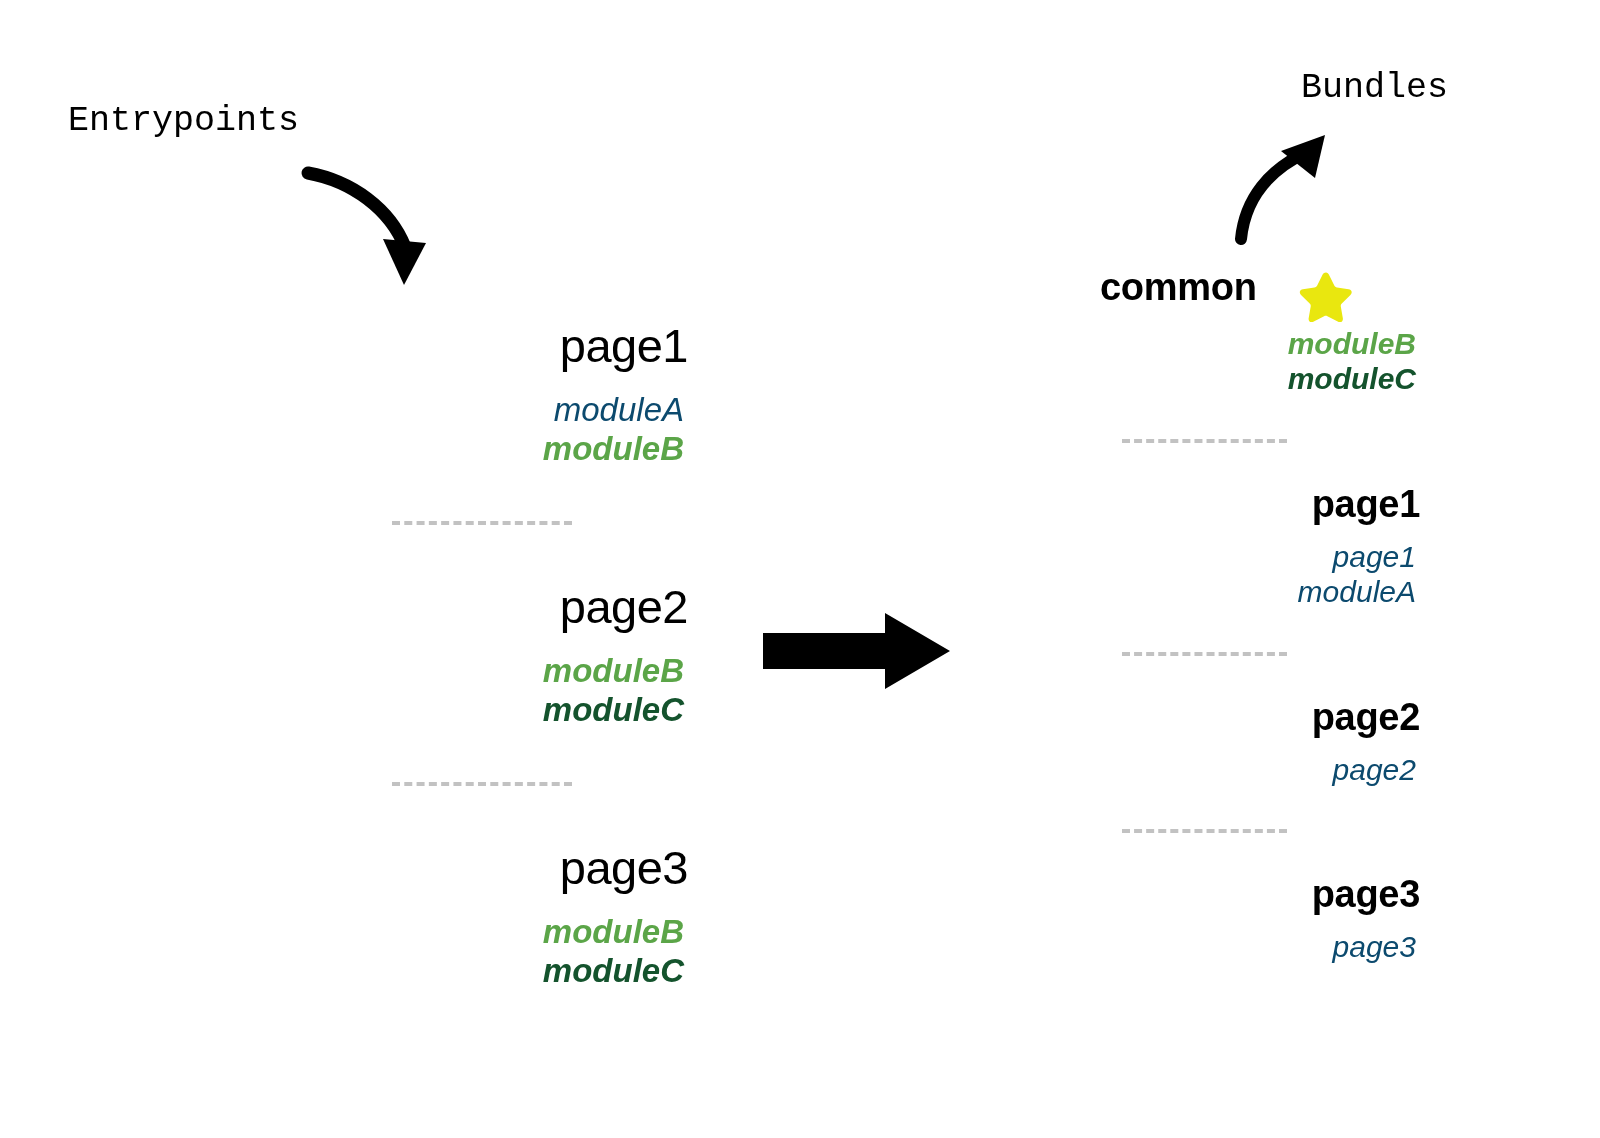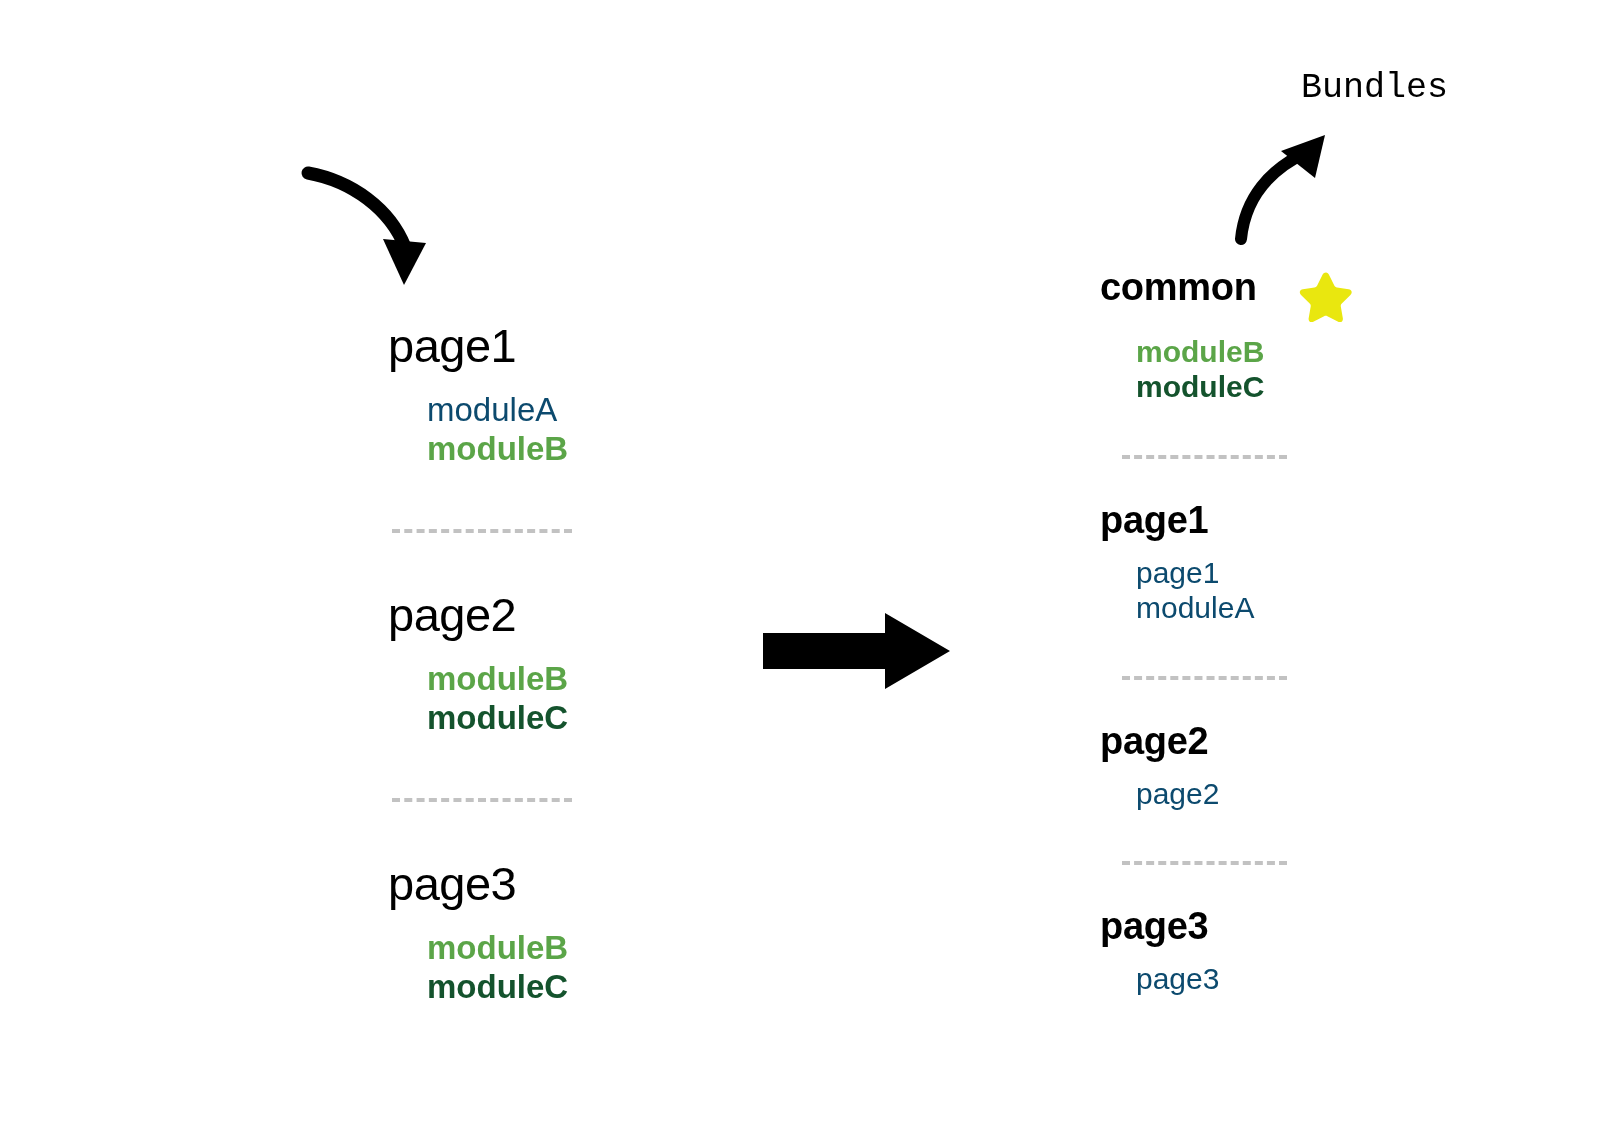--- a/index.html
+++ b/index.html
@@ -41,20 +41,21 @@
     position: absolute;
     left: 745px;
     top: 605px;
     width: 215px;
     height: 92px;
   }
 
   
   .column {
     position: absolute;
+    text-align: right;
   }
   #entry-column  { left: 388px;  top: 322px;  width: 300px; }
   #bundle-column { left: 1100px; top: 268px;  width: 320px; }
 
   .group { position: relative; }
 
   .group-title {
     color: #000000;
     white-space: nowrap;
     line-height: 1.0;
@@ -69,22 +70,23 @@
   
   #bundle-column .group-title {
     font-size: 38px;
     font-weight: 700;
     letter-spacing: -0.3px;
     margin: 0 0 16px 0;
   }
 
   .item-list {
     list-style: none;
-    margin: 12px;
+    margin: 4px;
     padding: 0;
+    font-style: italic;
   }
   .item {
     white-space: nowrap;
     line-height: 1.18;
   }
   
   #entry-column .item {
     font-size: 33px;
     padding-left: 27px;
   }
@@ -138,20 +140,21 @@
   .title-row {
     display: flex;
     align-items: center;
   }
 </style>
 </head>
 <body>
 
 <div id="canvas">
 
+  <div class="mono-label" id="entrypoints-label">Entrypoints</div>
 
   <svg class="curved-arrow" id="entry-arrow" style="left:290px; top:155px; width:150px; height:145px;" viewBox="0 0 150 145">
     <path d="M 18 18 C 62 26, 100 54, 115 92" stroke="#000000" stroke-width="13" fill="none" stroke-linecap="round"></path>
     <path d="M 93 84 L 136 88 L 114 130 Z" fill="#000000"></path>
   </svg>
 
   <div class="mono-label" id="bundles-label">Bundles</div>
 
   <svg class="curved-arrow" id="bundle-arrow" style="left:1225px; top:125px; width:125px; height:125px;" viewBox="0 0 125 125">
     <path d="M 16 114 C 20 74, 44 44, 84 26" stroke="#000000" stroke-width="12" fill="none" stroke-linecap="round"></path>

